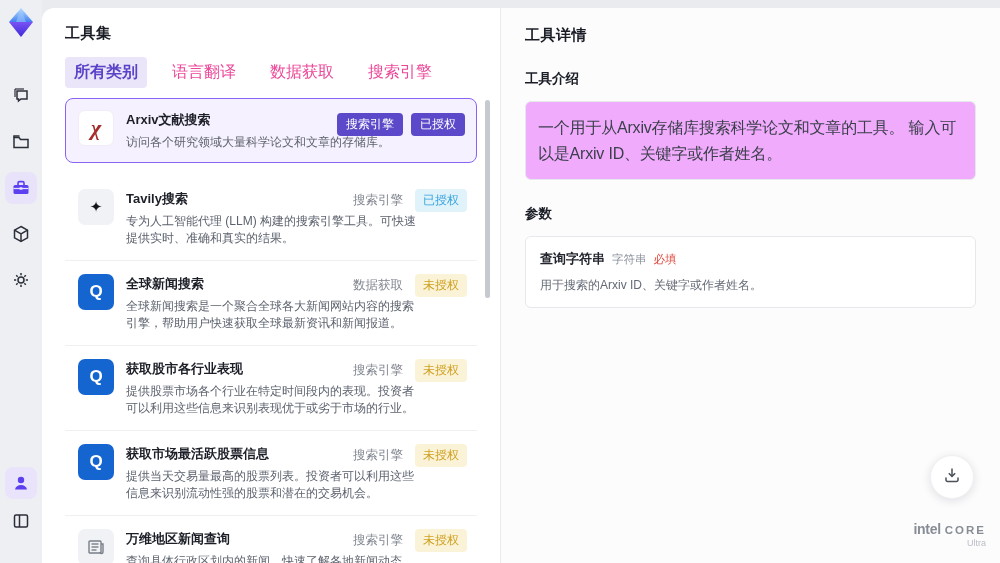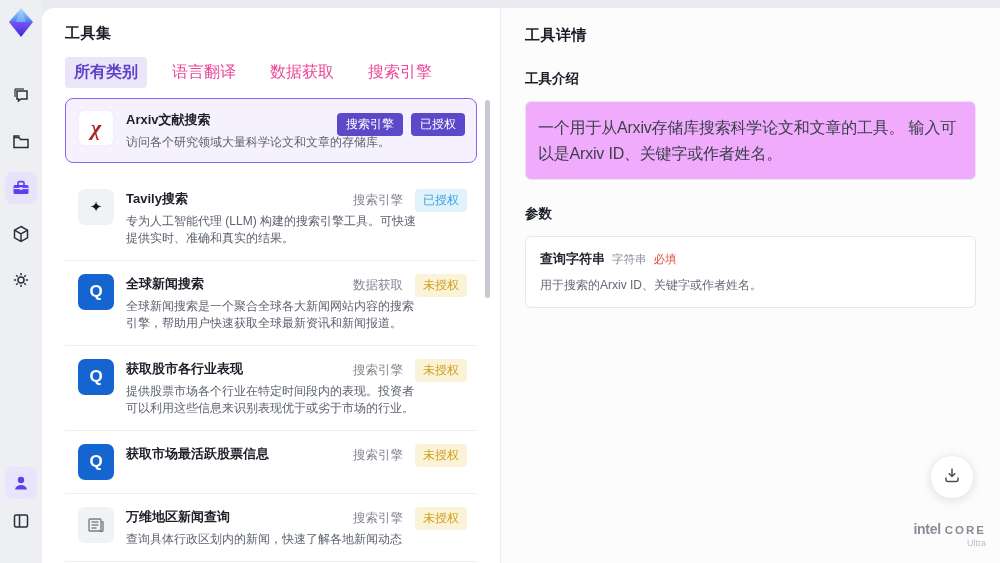--- a/index.html
+++ b/index.html
@@ -220,20 +220,21 @@
             <span class="badge-yellow">未授权</span>
           </div>
         </div>
 
         <div class="tool-row">
           <div class="tool-icon icon-bluenews">
               <span>Q</span>
             </div>
           <div class="tool-main">
             <div class="tool-name">获取市场最活跃股票信息</div>
+            <div class="tool-desc">提供当天交易量最高的股票列表。投资者可以利用这些信息来识别流动性强的股票和潜在的交易机会。</div>
           </div>
           <div class="tool-tags">
             <span class="cat-text">搜索引擎</span>
             <span class="badge-yellow">未授权</span>
           </div>
         </div>
 
         <div class="tool-row">
           <div class="tool-icon icon-paper">
             <svg width="20" height="20" viewBox="0 0 20 20" fill="none" stroke="#7a7f88" stroke-width="1.4">

